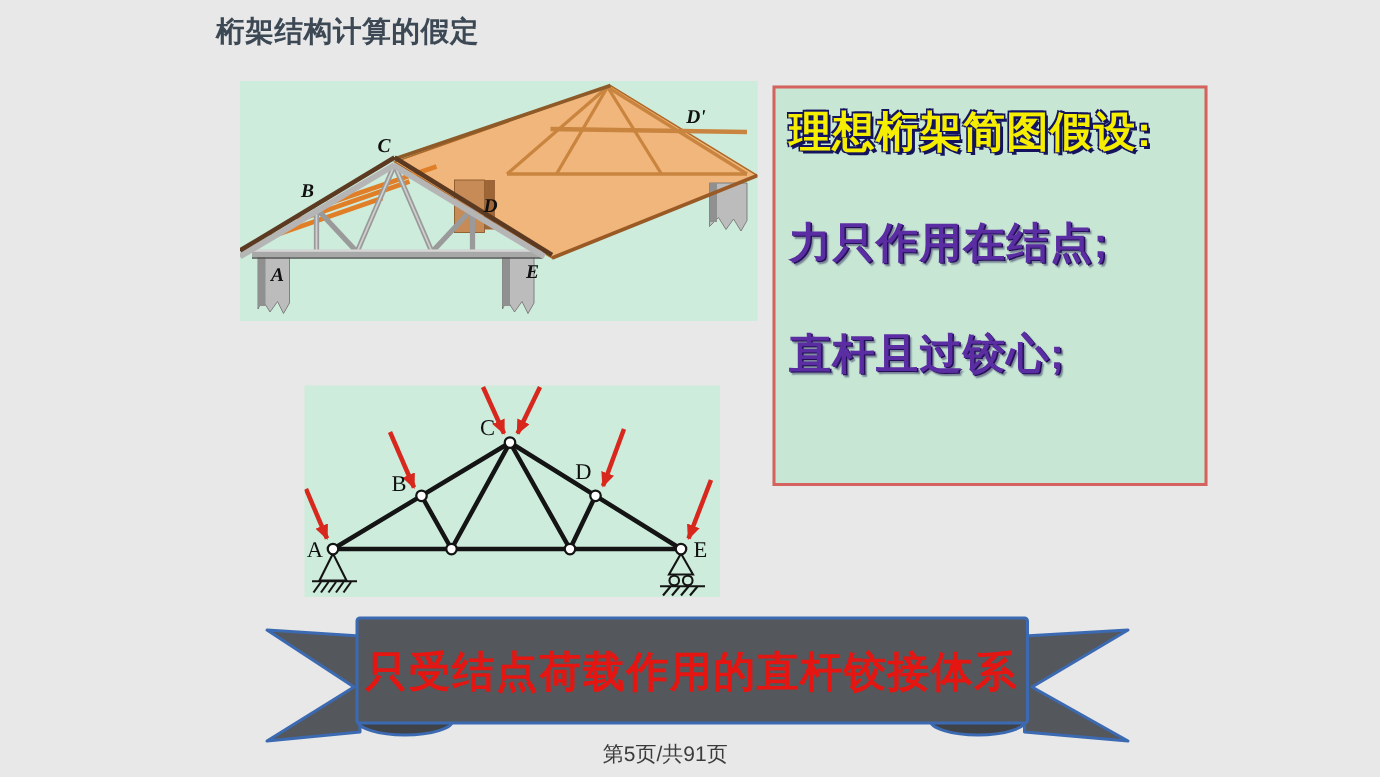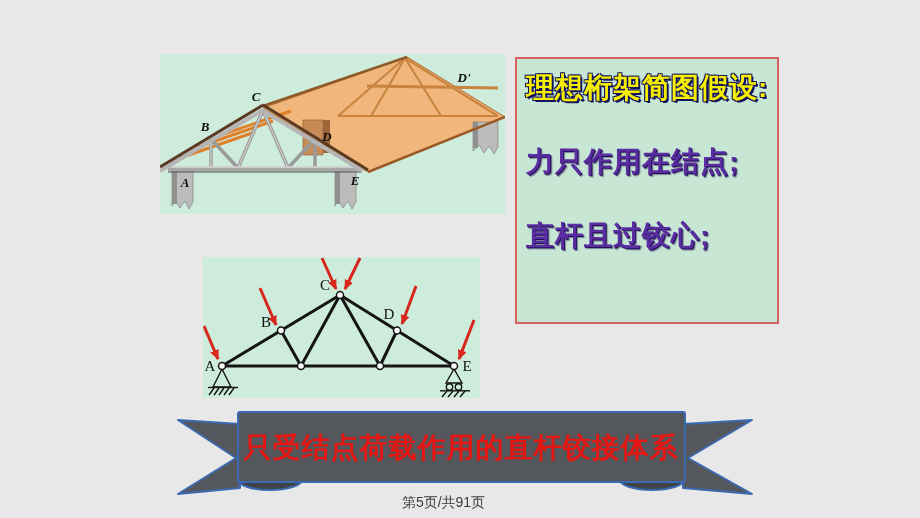--- a/index.html
+++ b/index.html
@@ -6,21 +6,21 @@
   body{width:920px;height:518px;overflow:hidden;background:#e7e8e7;
        font-family:"Liberation Sans", sans-serif;}
   .stage{position:relative;width:920px;height:518px;background:#e7e8e7;}
 
   .slide-title{position:absolute;left:144px;top:8px;font-size:19px;font-weight:bold;
                color:#3d4855;letter-spacing:0.5px;}
 
   .illu3d{position:absolute;left:160px;top:54px;width:345px;height:160px;background:#cdecdc;}
   .truss2d{position:absolute;left:203px;top:257px;width:277px;height:141px;background:#cdecdc;}
 
-  .assumption-box{position:absolute;left:515px;top:57px;width:264px;height:267px;
+  .assumption-box{position:absolute;left:515px;top:57px;width:290px;height:267px;
                   background:#c7e6d4;border:2px solid #d5625e;box-sizing:border-box;}
   .assumption-line{position:absolute;left:9px;white-space:nowrap;
                    font-weight:bold;font-size:28px;letter-spacing:1px;
                    font-family:"Liberation Sans", sans-serif;}
   .heading-line{top:10px;color:#f5ee00;
      text-shadow:-1px -1px 0 #14145e,1px -1px 0 #14145e,-1px 1px 0 #14145e,
                   1px 1px 0 #14145e,2px 2px 0 #14145e;}
   .purple-line{color:#5b2da3;
      text-shadow:1px 1px 0 #251058, 2px 2px 1px rgba(20,10,70,0.45);}
   .item-0{top:84px;} .item-1{top:158px;} .item-2{top:231px;}
@@ -31,20 +31,21 @@
 
   svg text.lbl{font-family:"Liberation Serif", serif;fill:#101010;}
   svg text.lbl3d{font-family:"Liberation Serif", serif;font-style:italic;
                  font-weight:bold;fill:#101010;font-size:13px;}
 </style>
 </head>
 <body>
 
 <div class="stage">
 
+  <div class="slide-title">桁架结构计算的假定</div>
 
   <svg class="illu3d" viewBox="0 0 345 160">
 
     <g>
       <polygon points="103,54 247,3 345,63 208,118" fill="#f1b67b" stroke="#b06a28" stroke-width="1"></polygon>
 
       <g stroke="#c9853f" stroke-width="2.2" fill="none">
         <line x1="178" y1="62" x2="338" y2="62"></line>
         <line x1="245" y1="4" x2="178" y2="62"></line>
         <line x1="245" y1="4" x2="338" y2="62"></line>

